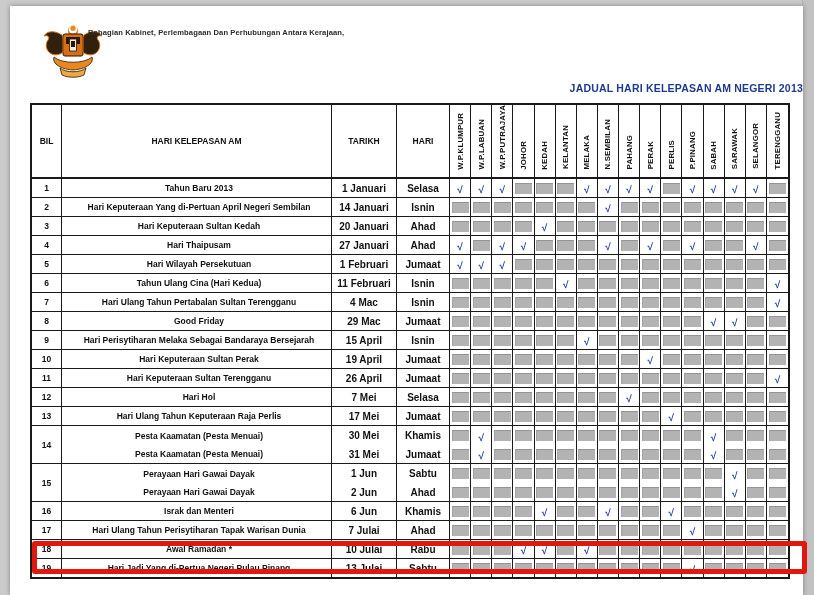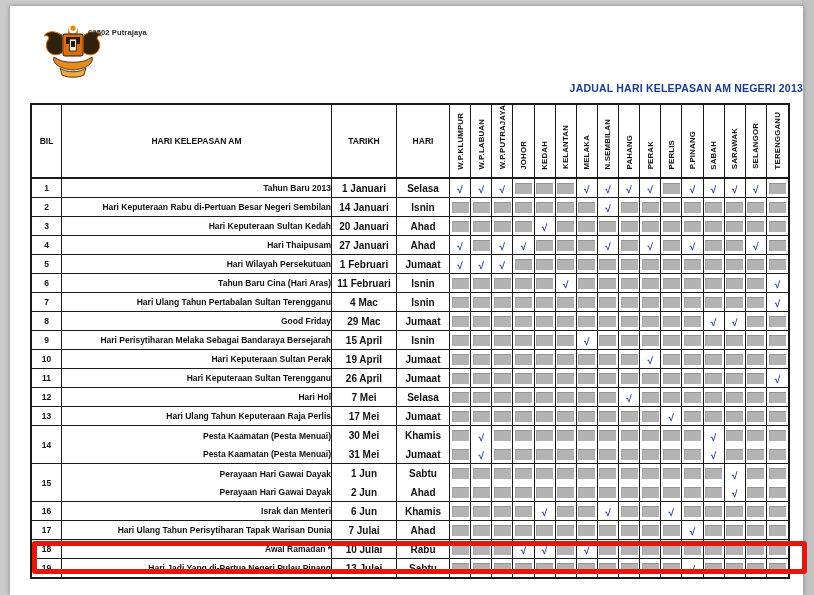--- a/index.html
+++ b/index.html
@@ -30,21 +30,21 @@
   thead th{height:60px;vertical-align:middle;text-align:center;font-size:8.5px;border-bottom:2px solid #1a1a1a;}
   thead th.state{vertical-align:bottom;padding-bottom:6px;}
   thead th.state .vert{
     display:inline-block;writing-mode:vertical-rl;transform:rotate(180deg);
     font-size:7.8px;letter-spacing:.2px;white-space:nowrap;
   }
   tbody tr{height:19px;}
   tbody tr.clipped{height:13px;}
   tbody tr.clipped td{border-bottom:none;margin-top:32px;}
   td.bil{text-align:center;font-size:8.5px;}
-  td.name{text-align:right;font-size:8.5px;padding-left:5px;white-space:nowrap;}
+  td.name{text-align:center;font-size:8.5px;padding-left:5px;white-space:nowrap;}
   td.date,td.day{text-align:center;font-size:10px;}
   td.state{text-align:center;vertical-align:middle;}
   tr.sub-first td:not(.bil){border-bottom:none;}
   .graybox{width:16px;height:10px;margin:0 auto;background:#b3b3b3;border-top:1px solid #949494;border-left:1px solid #a3a3a3;}
   .check{color:#2140a0;font-size:10px;font-weight:bold;line-height:1;}
   .highlight{
     position:absolute;left:22px;top:535px;width:775px;height:33px;
     border:5px solid #e2180e;border-radius:3px;box-sizing:border-box;pointer-events:none;
   }
 </style>
@@ -67,21 +67,21 @@
     <rect x="31" y="19" width="4" height="6" fill="#2a1708"></rect>
 
     <path d="M22 13 C14 8 7 9 4 14 C8 13 10 15 8 18 C5 22 6 28 10 31 C14 34 20 33 23 30 L23 15 Z" fill="#31200c" stroke="#d96f14" stroke-width="1"></path>
     <path d="M44 13 C52 8 59 9 62 14 C58 13 56 15 58 18 C61 22 60 28 56 31 C52 34 46 33 43 30 L43 15 Z" fill="#31200c" stroke="#d96f14" stroke-width="1"></path>
 
     <path d="M14 35 C22 42 44 42 52 35 C54 40 48 47 33 48 C18 47 12 40 14 35 Z" fill="#e8891f" stroke="#2a1708" stroke-width=".8"></path>
     <path d="M20 46 C26 51 40 51 46 46 L44 53 C38 56 28 56 22 53 Z" fill="#f0a93c" stroke="#2a1708" stroke-width=".8"></path>
   </svg>
 
   <div class="address">
-    <div>62502 Putrajaya</div>
+    <div>Bahagian Kabinet, Perlembagaan Dan Perhubungan Antara Kerajaan,</div>
   </div>
 
   <div class="doc-title">JADUAL HARI KELEPASAN AM NEGERI 2013</div>
 
   <div class="tablewrap">
     <table>
       <colgroup id="cols">
         <col style="width:30px">
           <col style="width:270px">
           <col style="width:65px">
@@ -155,21 +155,21 @@
             <td class="state"><span class="check">√</span></td>
             <td class="state"><span class="check">√</span></td>
             <td class="state"><span class="check">√</span></td>
             <td class="state"><span class="check">√</span></td>
             <td class="state last">
               <div class="graybox"></div>
             </td>
           </tr>
           <tr>
             <td class="bil" rowspan="1">2</td>
-            <td class="name">Hari Keputeraan Rabu di-Pertuan Besar Negeri Sembilan</td>
+            <td class="name">Hari Keputeraan Yang di-Pertuan April Negeri Sembilan</td>
             <td class="date">14 Januari</td>
             <td class="day">Isnin</td>
             <td class="state">
               <div class="graybox"></div>
             </td>
             <td class="state">
               <div class="graybox"></div>
             </td>
             <td class="state">
               <div class="graybox"></div>
@@ -347,21 +347,21 @@
             </td>
             <td class="state">
               <div class="graybox"></div>
             </td>
             <td class="state last">
               <div class="graybox"></div>
             </td>
           </tr>
           <tr>
             <td class="bil" rowspan="1">6</td>
-            <td class="name">Tahun Baru Cina (Hari Aras)</td>
+            <td class="name">Tahun Ulang Cina (Hari Kedua)</td>
             <td class="date">11 Februari</td>
             <td class="day">Isnin</td>
             <td class="state">
               <div class="graybox"></div>
             </td>
             <td class="state">
               <div class="graybox"></div>
             </td>
             <td class="state">
               <div class="graybox"></div>

